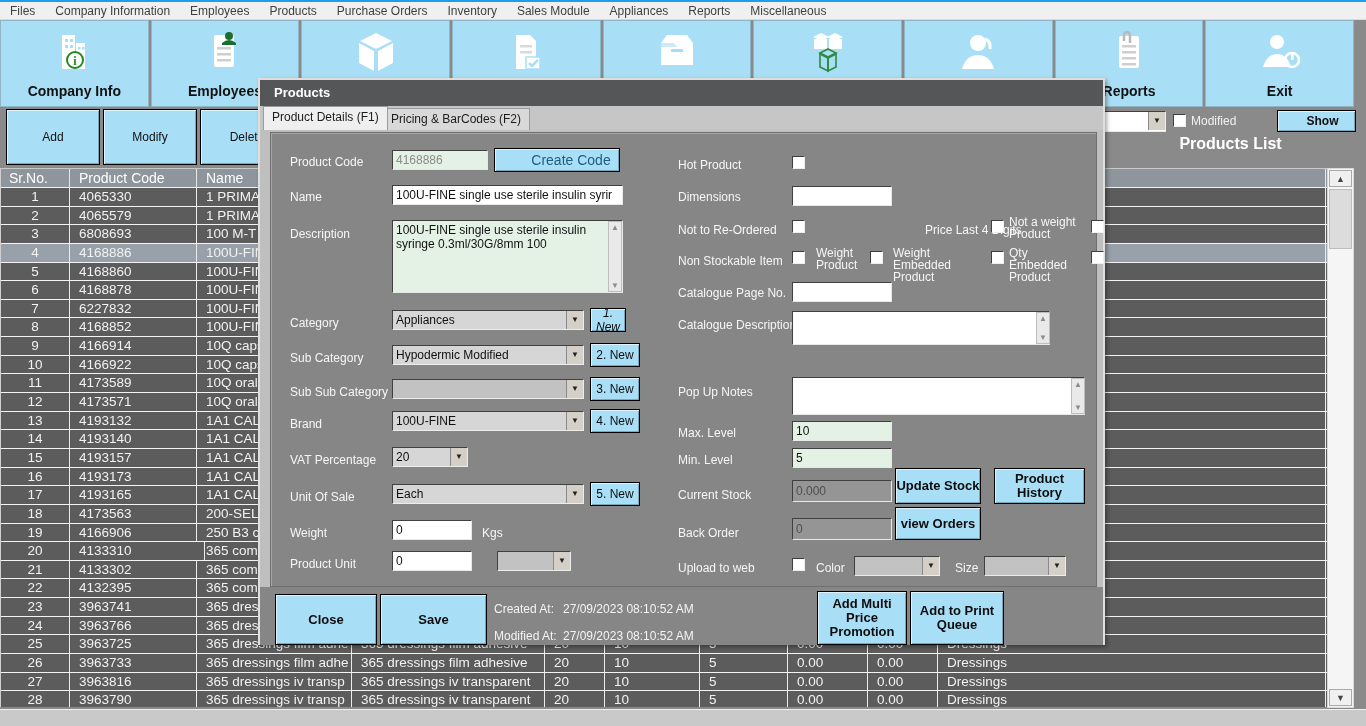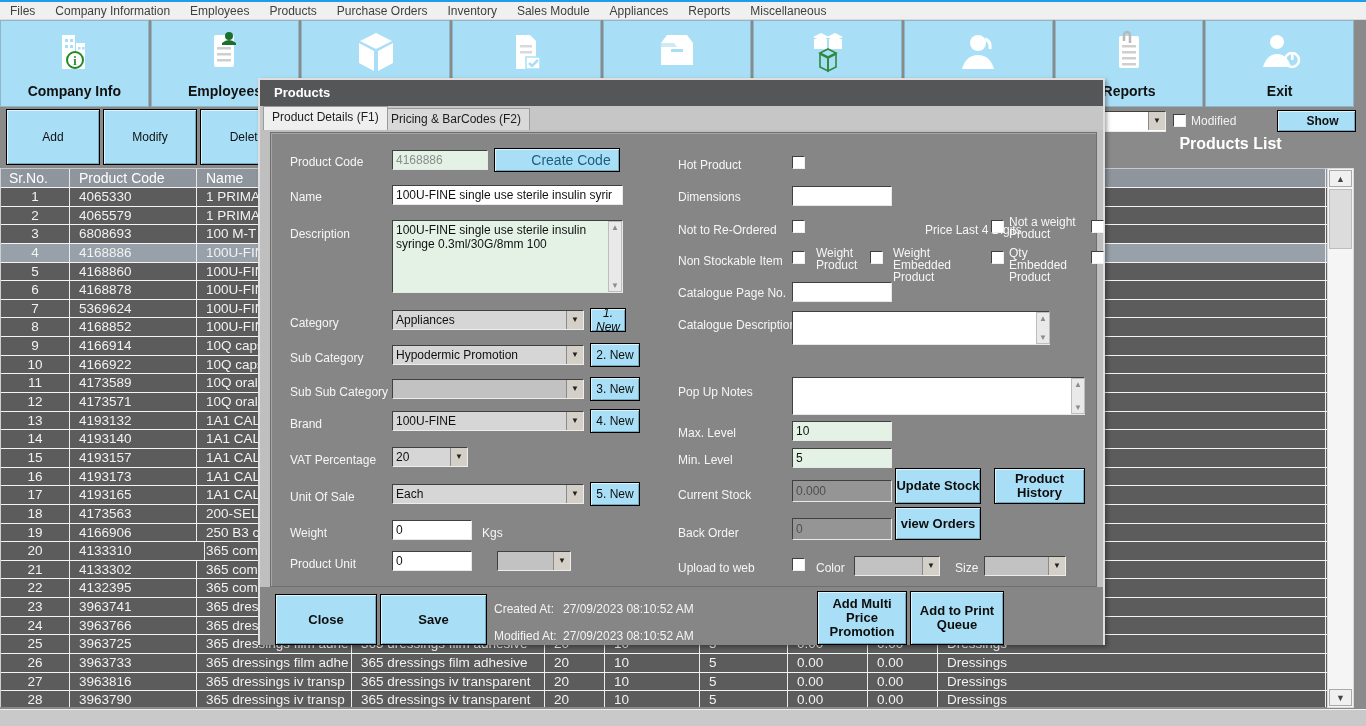--- a/index.html
+++ b/index.html
@@ -333,21 +333,21 @@
           <div class="gcell" style="left: 352px; width: 192px;"></div>
           <div class="gcell" style="left: 545px; width: 59px;"></div>
           <div class="gcell" style="left: 605px; width: 94px;"></div>
           <div class="gcell" style="left: 700px; width: 87px;"></div>
           <div class="gcell" style="left: 788px; width: 79px;"></div>
           <div class="gcell" style="left: 868px; width: 69px;"></div>
           <div class="gcell" style="left: 938px; width: 387px;"></div>
         </div>
         <div class="grow" style="top: 111.84px; height: 18.64px;">
           <div class="gcell center" style="left: 0px; width: 69px;">7</div>
-          <div class="gcell" style="left: 70px; width: 126px;">5369624</div>
+          <div class="gcell" style="left: 70px; width: 126px;">6227832</div>
           <div class="gcell" style="left: 197px; width: 154px;">100U-FIN</div>
           <div class="gcell" style="left: 352px; width: 192px;"></div>
           <div class="gcell" style="left: 545px; width: 59px;"></div>
           <div class="gcell" style="left: 605px; width: 94px;"></div>
           <div class="gcell" style="left: 700px; width: 87px;"></div>
           <div class="gcell" style="left: 788px; width: 79px;"></div>
           <div class="gcell" style="left: 868px; width: 69px;"></div>
           <div class="gcell" style="left: 938px; width: 387px;"></div>
         </div>
         <div class="grow" style="top: 130.48px; height: 18.64px;">
@@ -635,21 +635,21 @@
 
     <span class="lbl" style="left:30px; top:236px;">Category</span>
     <div class="combo" style="left:132px; top:230px; width:192px;">
       <span class="cval">Appliances</span>
         <span class="cbtn">▼</span>
     </div>
     <div class="dlg-blue" style="left:330px; top:228px; width:36px; height:24px;font-style:italic;">1. New</div>
 
     <span class="lbl" style="left:30px; top:271px;">Sub Category</span>
     <div class="combo" style="left:132px; top:265px; width:192px;">
-      <span class="cval">Hypodermic Promotion</span>
+      <span class="cval">Hypodermic Modified</span>
         <span class="cbtn">▼</span>
     </div>
     <div class="dlg-blue" style="left:330px; top:263px; width:50px; height:24px;">2. New</div>
 
     <span class="lbl" style="left:30px; top:305px;">Sub Sub Category</span>
     <div class="combo dis" style="left:132px; top:299px; width:192px;">
       <span class="cval"></span>
         <span class="cbtn">▼</span>
     </div>
     <div class="dlg-blue" style="left:330px; top:297px; width:50px; height:24px;">3. New</div>

